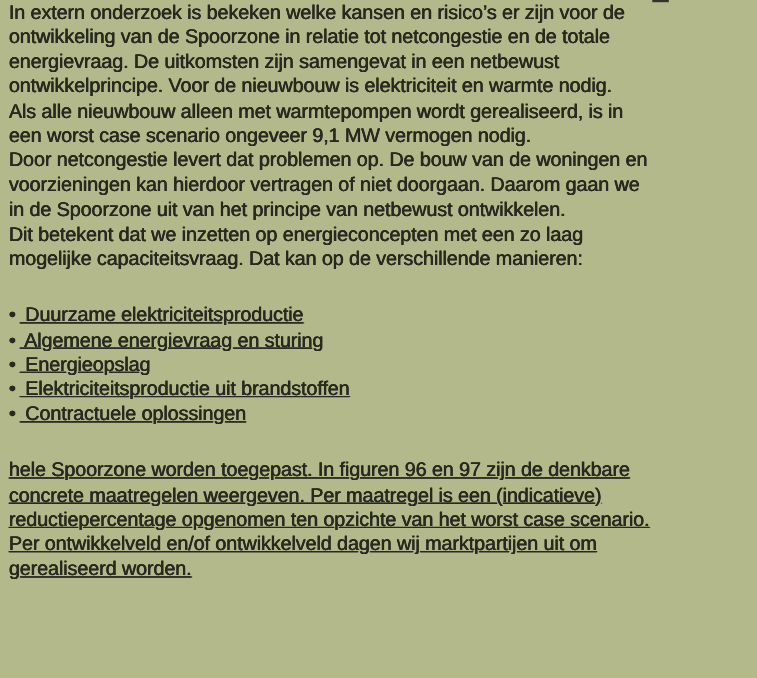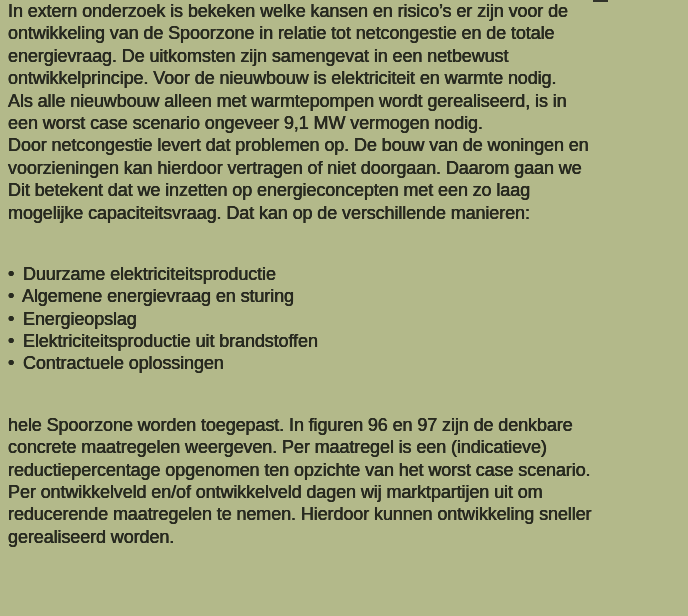--- a/index.html
+++ b/index.html
@@ -23,21 +23,22 @@
     padding: 0 0 0 8px;
     font-family: "Liberation Sans", "DejaVu Sans", sans-serif;
     font-size: 18px;
     line-height: 22.4px;
     letter-spacing: -0.1px;
     color: #282a20; 
     
     text-shadow: 0.35px 0 0 currentColor, -0.15px 0 0 currentColor;
   }
   .block + .block {
-    margin-top: 39px;
+    margin-top: 29px;
+    text-decoration: underline;
   }
   .line {
     white-space: nowrap;
     height: 22.4px;
   }
   .line .dot {
     display: inline-block;
     width: 10px;
   }
   
@@ -57,31 +58,31 @@
 <div class="document-page" style="color: rgb(40, 42, 32);">
     <div class="block">
       <div class="line">In extern onderzoek is bekeken welke kansen en risico’s er zijn voor de</div>
       <div class="line">ontwikkeling van de Spoorzone in relatie tot netcongestie en de totale</div>
       <div class="line">energievraag. De uitkomsten zijn samengevat in een netbewust</div>
       <div class="line">ontwikkelprincipe. Voor de nieuwbouw is elektriciteit en warmte nodig.</div>
       <div class="line">Als alle nieuwbouw alleen met warmtepompen wordt gerealiseerd, is in</div>
       <div class="line">een worst case scenario ongeveer 9,1 MW vermogen nodig.</div>
       <div class="line">Door netcongestie levert dat problemen op. De bouw van de woningen en</div>
       <div class="line">voorzieningen kan hierdoor vertragen of niet doorgaan. Daarom gaan we</div>
+      <div class="line">in de Spoorzone uit van het principe van netbewust ontwikkelen.</div>
       <div class="line">Dit betekent dat we inzetten op energieconcepten met een zo laag</div>
       <div class="line">mogelijke capaciteitsvraag. Dat kan op de verschillende manieren:</div>
     </div>
     <div class="block">
       <div class="line"><span class="dot">•</span> Duurzame elektriciteitsproductie</div>
       <div class="line"><span class="dot">•</span> Algemene energievraag en sturing</div>
       <div class="line"><span class="dot">•</span> Energieopslag</div>
       <div class="line"><span class="dot">•</span> Elektriciteitsproductie uit brandstoffen</div>
       <div class="line"><span class="dot">•</span> Contractuele oplossingen</div>
     </div>
     <div class="block">
       <div class="line">hele Spoorzone worden toegepast. In figuren 96 en 97 zijn de denkbare</div>
       <div class="line">concrete maatregelen weergeven. Per maatregel is een (indicatieve)</div>
       <div class="line">reductiepercentage opgenomen ten opzichte van het worst case scenario.</div>
       <div class="line">Per ontwikkelveld en/of ontwikkelveld dagen wij marktpartijen uit om</div>
-      <div class="line">reducerende maatregelen te nemen. Hierdoor kunnen ontwikkeling sneller</div>
       <div class="line">gerealiseerd worden.</div>
     </div>
   </div>
 
 </body></html>

